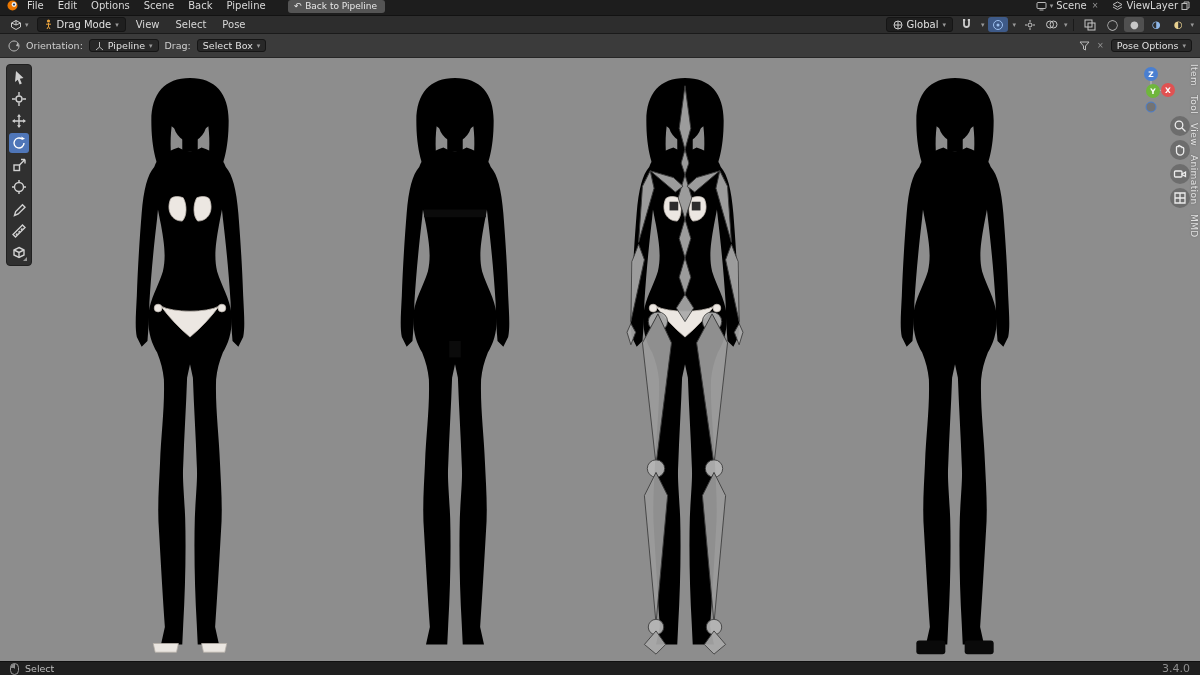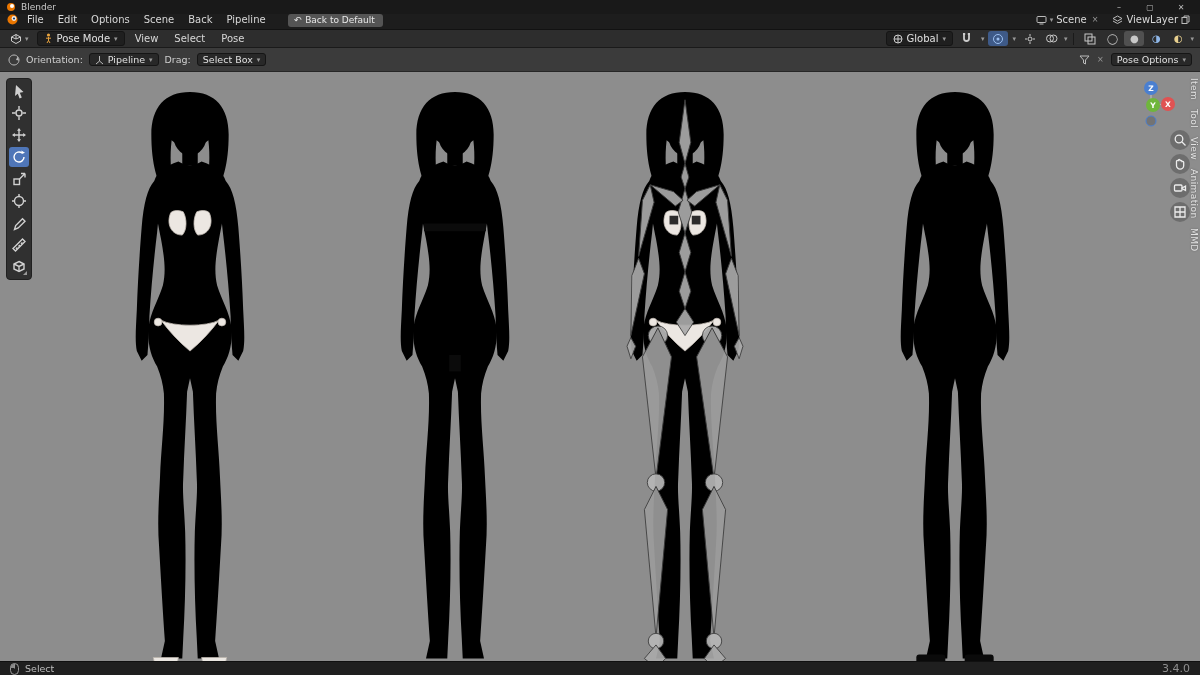--- a/index.html
+++ b/index.html
@@ -68,51 +68,38 @@
   .statusbar .spacer{flex:1}
   .statusbar .version{font-size:11px;color:#8f8f8f}
 
   .blogo{display:inline-flex}
 </style>
 </head>
 <body>
 
 <div class="app">
 
-  <div class="titlebar">
-    <span class="blogo">
-      <svg width="10" height="10">
-          <circle cx="5" cy="5" r="4" fill="#ea7600"></circle>
-          <circle cx="6" cy="4" r="2" fill="#fff"></circle>
-        </svg>
-    </span>
-    <span class="title">Blender</span>
-    <span class="spacer"></span>
-    <span class="winbtn">–</span>
-    <span class="winbtn">▢</span>
-    <span class="winbtn">✕</span>
-  </div>
 
   <div class="menubar">
     <span class="blogo">
       <svg width="13" height="11">
           <circle cx="6.5" cy="5.5" r="5" fill="#ea7600"></circle>
           <circle cx="8" cy="4.5" r="2.4" fill="#eee"></circle>
           <circle cx="8" cy="4.5" r="1.1" fill="#1d3f6e"></circle>
         </svg>
     </span>
     <span class="menu-item">File</span>
     <span class="menu-item">Edit</span>
     <span class="menu-item">Options</span>
     <span class="menu-item">Scene</span>
     <span class="menu-item">Back</span>
     <span class="menu-item">Pipeline</span>
     <button class="back-btn">
       <span>↶</span>
-      <span>Back to Default</span>
+      <span>Back to Pipeline</span>
     </button>
     <div class="mb-right">
       <span class="widget">
         <svg width="11" height="10">
             <rect x="1" y="1.5" width="9" height="6" rx="1" fill="none" stroke="#bbb"></rect>
             <path d="M3.5 9h4" stroke="#bbb"></path>
           </svg>
         <span class="chev">▾</span>
         <span>Scene</span>
         <span class="tiny-x">×</span>
@@ -137,21 +124,21 @@
           <path d="M6 1.5 10.5 4v4L6 10.5 1.5 8V4Z" fill="none" stroke="#ccc"></path>
           <path d="M6 1.5v4.5M1.5 4 6 6l4.5-2" fill="none" stroke="#ccc"></path>
         </svg>
       <span class="chev">▾</span>
     </span>
     <span class="dd">
       <svg width="9" height="11">
           <circle cx="4.5" cy="2" r="1.6" fill="#e8a33d"></circle>
           <path d="M4.5 4v4M2 5.2h5M3 10l1.5-2.5L6 10" stroke="#e8a33d" fill="none"></path>
         </svg>
-      <span>Pose Mode</span>
+      <span>Drag Mode</span>
       <span class="chev">▾</span>
     </span>
     <span class="menu-item">View</span>
     <span class="menu-item">Select</span>
     <span class="menu-item">Pose</span>
 
     <span style="flex:1"></span>
 
     <span class="dd">
       <svg width="10" height="10">

